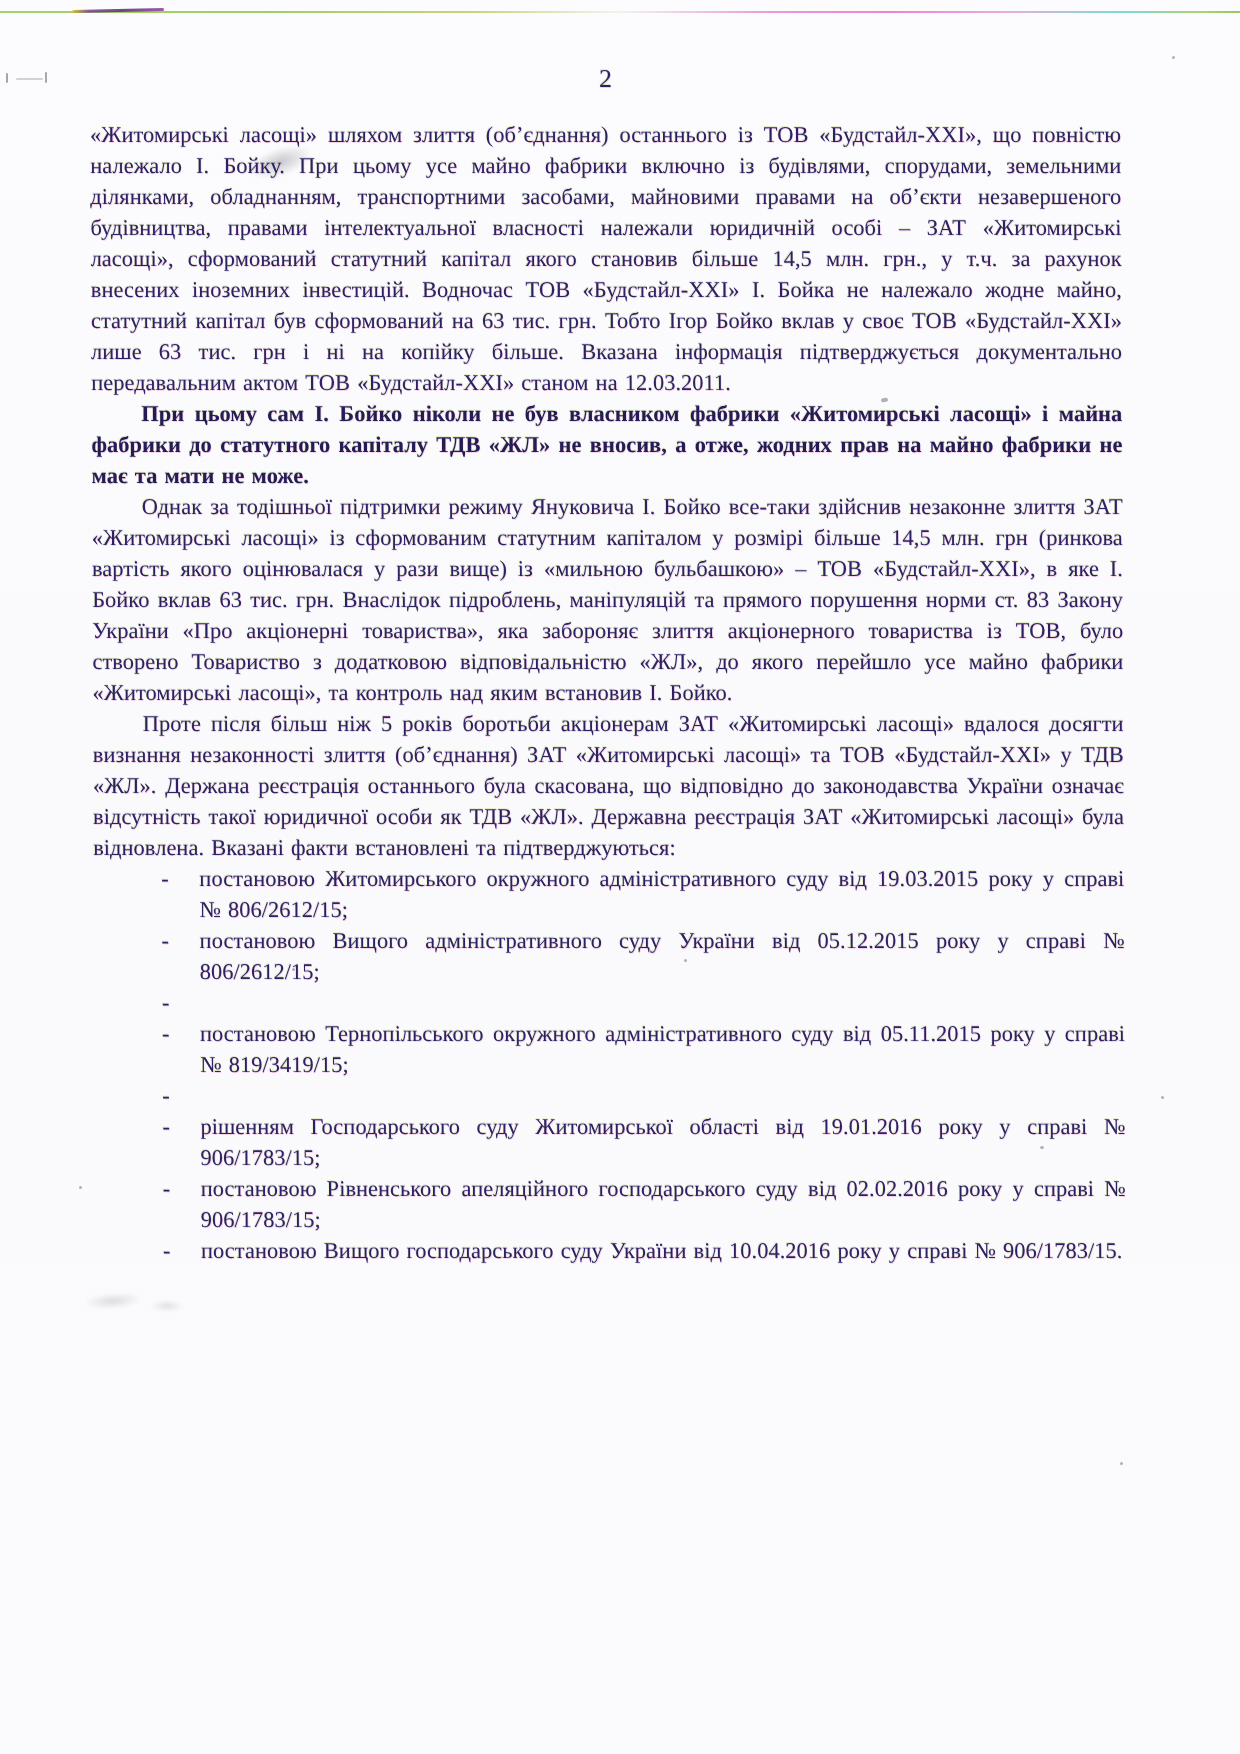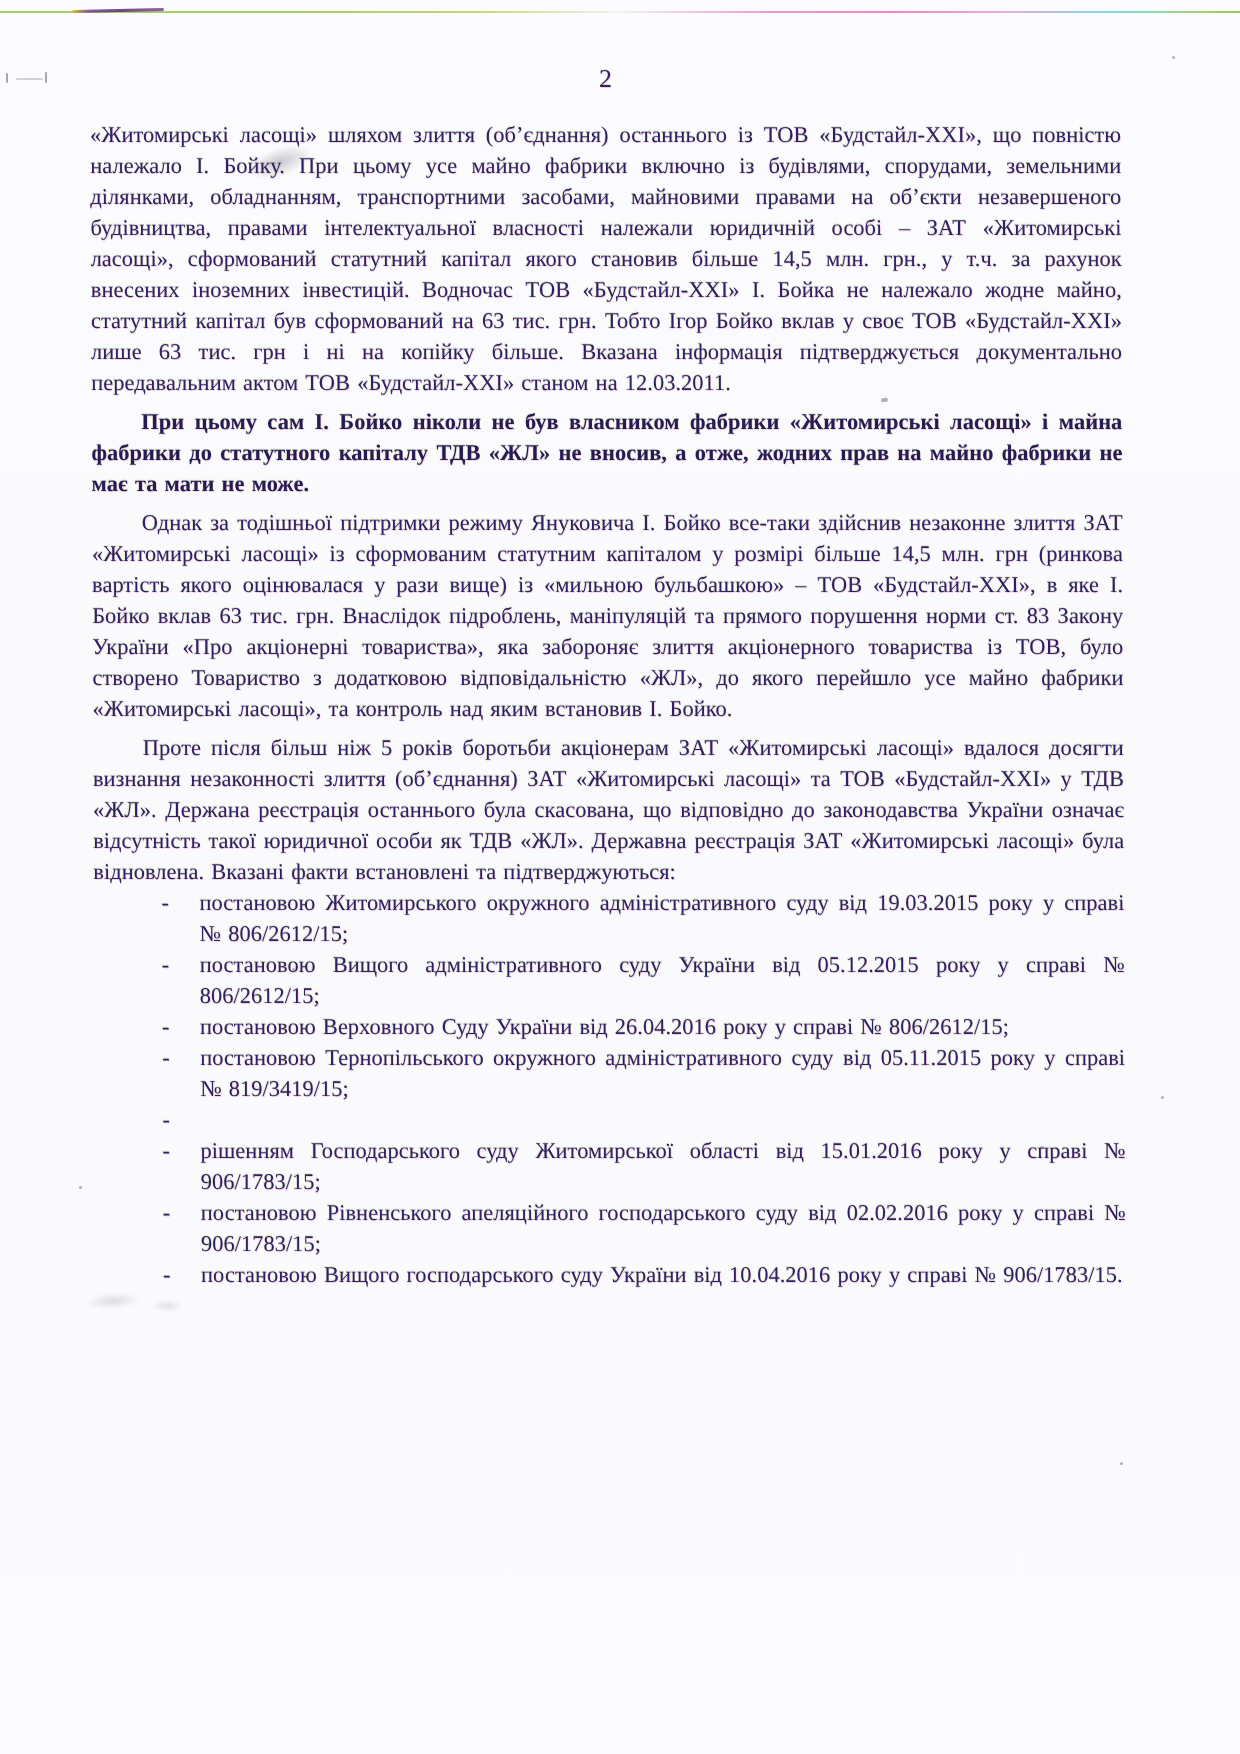--- a/index.html
+++ b/index.html
@@ -77,21 +77,21 @@
     font-size: 22.5px;
     line-height: 31px;
     word-spacing: 1.5px;
     color: #2d2163;
     text-align: justify;
     text-shadow: 0.6px 0.8px 0 rgba(225,0,200,0.18), -0.6px -0.8px 0 rgba(110,190,0,0.24);
     transform: skewX(0.25deg);
     transform-origin: 0 0;
   }
   .para { margin: 0; }
-  .para.indent { text-indent: 50px; margin-top: 8px; }
+  .para.indent { text-indent: 50px; }
   .para.bold { font-weight: 700; color: #261b55; }
   .court-list { margin: 0; }
   .list-item { display: flex; }
   .li-bullet {
     flex: 0 0 38px;
     margin-left: 68px;
   }
   .li-text { flex: 1 1 auto; text-align: justify; }
 </style>
 </head>
@@ -132,32 +132,31 @@
       <div class="list-item">
         <span class="li-bullet">-</span>
         <span class="li-text">постановою Житомирського окружного адміністративного суду від 19.03.2015 року у справі № 806/2612/15;</span>
       </div>
       <div class="list-item">
         <span class="li-bullet">-</span>
         <span class="li-text">постановою Вищого адміністративного суду України від 05.12.2015 року у справі № 806/2612/15;</span>
       </div>
       <div class="list-item">
         <span class="li-bullet">-</span>
-        <span class="li-text">постановою Верховного Суду України від 26.04.2016 року у справі № 806/2612/15;</span>
       </div>
       <div class="list-item">
         <span class="li-bullet">-</span>
         <span class="li-text">постановою Тернопільського окружного адміністративного суду від 05.11.2015 року у справі № 819/3419/15;</span>
       </div>
       <div class="list-item">
         <span class="li-bullet">-</span>
       </div>
       <div class="list-item">
         <span class="li-bullet">-</span>
-        <span class="li-text">рішенням Господарського суду Житомирської області від 15.01.2016 року у справі № 906/1783/15;</span>
+        <span class="li-text">рішенням Господарського суду Житомирської області від 19.01.2016 року у справі № 906/1783/15;</span>
       </div>
       <div class="list-item">
         <span class="li-bullet">-</span>
         <span class="li-text">постановою Рівненського апеляційного господарського суду від 02.02.2016 року у справі № 906/1783/15;</span>
       </div>
       <div class="list-item">
         <span class="li-bullet">-</span>
         <span class="li-text">постановою Вищого господарського суду України від 10.04.2016 року у справі № 906/1783/15.</span>
       </div>
     </div>

